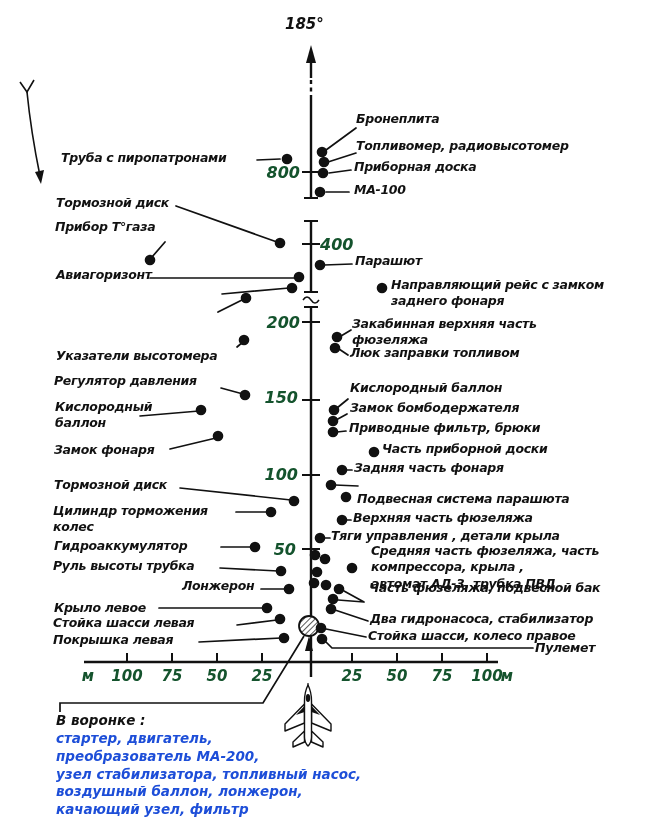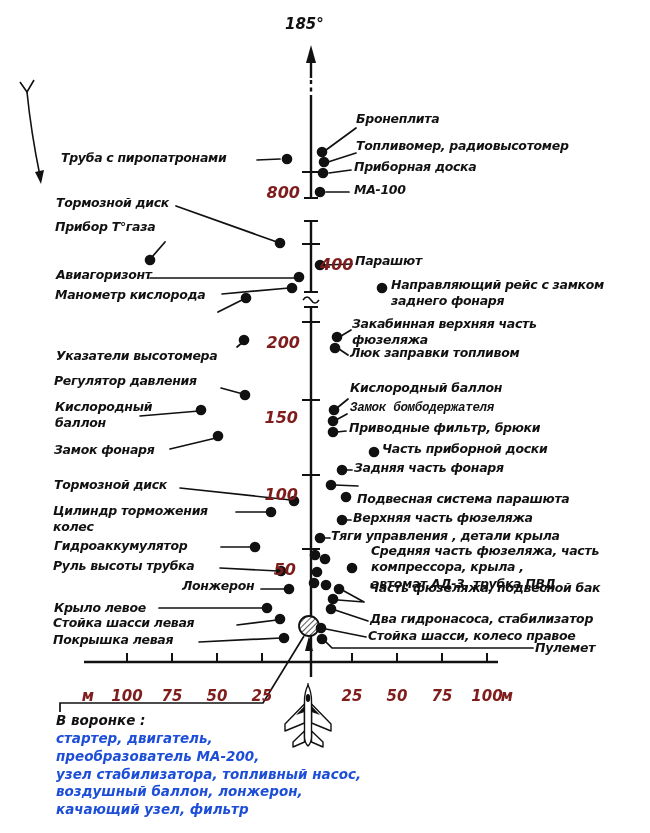--- a/index.html
+++ b/index.html
@@ -1,21 +1,21 @@
 <!DOCTYPE html>
 <html><head>
 <meta charset="utf-8">
 <style>
   html,body{margin:0;padding:0;background:#fff;}
   .stage{position:relative;width:604px;height:833px;background:#fff;overflow:hidden;
          font-family:"DejaVu Sans",sans-serif;color:#111;}
   .stage svg{position:absolute;left:0;top:0;}
   .lbl{position:absolute;font-style:italic;font-weight:bold;font-size:12.5px;
        line-height:1.3;letter-spacing:-0.3px;white-space:pre-line;color:#111;}
-  .num{position:absolute;font-style:italic;font-weight:bold;font-size:16px;color:#7f1d1d;margin-top:20px;}
+  .num{position:absolute;font-style:italic;font-weight:bold;font-size:16px;color:#14532d;}
   .ynum{text-align:right;}
   .xnum{transform:translateX(-50%);font-size:15px;}
   .compass{position:absolute;font-style:italic;font-weight:bold;font-size:15px;color:#111;}
   .crater-title{position:absolute;font-style:italic;font-weight:bold;font-size:13.5px;color:#111;}
   .crater-items{position:absolute;font-style:italic;font-weight:bold;font-size:13.5px;
                 line-height:1.32;white-space:pre-line;color:#1d4ed8;}
 </style>
 </head>
 <body>
 
@@ -200,21 +200,20 @@
   <div class="num xnum" style="left:352px;top:667px;">25</div>
   <div class="num xnum" style="left:397px;top:667px;">50</div>
   <div class="num xnum" style="left:442px;top:667px;">75</div>
   <div class="num xnum" style="left:487px;top:667px;">100</div>
   <div class="num xnum" style="left:507px;top:667px;">м</div>
 
   <div class="lbl" style="left:61px;top:150px;">Труба с пиропатронами</div>
   <div class="lbl" style="left:56px;top:195px;">Тормозной диск</div>
   <div class="lbl" style="left:55px;top:219px;">Прибор Т°газа</div>
   <div class="lbl" style="left:56px;top:267px;">Авиагоризонт</div>
-  <div class="lbl" style="left:55px;top:287px;">Манометр кислорода</div>
   <div class="lbl" style="left:56px;top:348px;">Указатели высотомера</div>
   <div class="lbl" style="left:54px;top:373px;">Регулятор давления</div>
   <div class="lbl" style="left:55px;top:399px;">Кислородный
 баллон</div>
   <div class="lbl" style="left:54px;top:442px;">Замок фонаря</div>
   <div class="lbl" style="left:54px;top:477px;">Тормозной диск</div>
   <div class="lbl" style="left:53px;top:503px;">Цилиндр торможения
 колес</div>
   <div class="lbl" style="left:54px;top:538px;">Гидроаккумулятор</div>
   <div class="lbl" style="left:53px;top:558px;">Руль высоты трубка</div>
@@ -226,21 +225,21 @@
   <div class="lbl" style="left:356px;top:111px;">Бронеплита</div>
   <div class="lbl" style="left:356px;top:138px;">Топливомер, радиовысотомер</div>
   <div class="lbl" style="left:354px;top:159px;">Приборная доска</div>
   <div class="lbl" style="left:354px;top:182px;">МА-100</div>
   <div class="lbl" style="left:355px;top:253px;">Парашют</div>
   <div class="lbl" style="left:391px;top:277px;">Направляющий рейс с замком
 заднего фонаря</div>
   <div class="lbl" style="left:352px;top:316px;">Закабинная верхняя часть фюзеляжа</div>
   <div class="lbl" style="left:350px;top:345px;">Люк заправки топливом</div>
   <div class="lbl" style="left:350px;top:380px;">Кислородный баллон</div>
-  <div class="lbl" style="left:350px;top:400px;font-family:Liberation Mono, monospace;">Замок бомбодержателя</div>
+  <div class="lbl" style="left:350px;top:400px;">Замок бомбодержателя</div>
   <div class="lbl" style="left:349px;top:420px;">Приводные фильтр, брюки</div>
   <div class="lbl" style="left:382px;top:441px;">Часть приборной доски</div>
   <div class="lbl" style="left:354px;top:460px;">Задняя часть фонаря</div>
   <div class="lbl" style="left:357px;top:491px;">Подвесная система парашюта</div>
   <div class="lbl" style="left:353px;top:510px;">Верхняя часть фюзеляжа</div>
   <div class="lbl" style="left:331px;top:528px;">Тяги управления , детали крыла</div>
   <div class="lbl" style="left:371px;top:543px;">Средняя часть фюзеляжа, часть
 компрессора, крыла ,
 автомат АД-3, трубка ПВД</div>
   <div class="lbl" style="left:369px;top:580px;">Часть фюзеляжа, подвесной бак</div>

